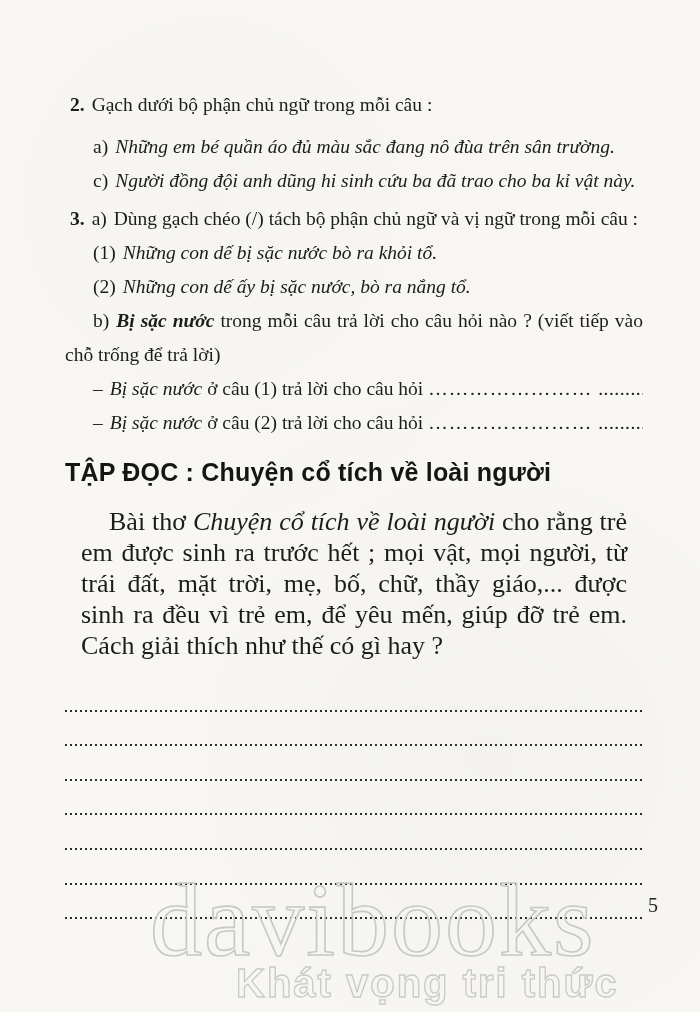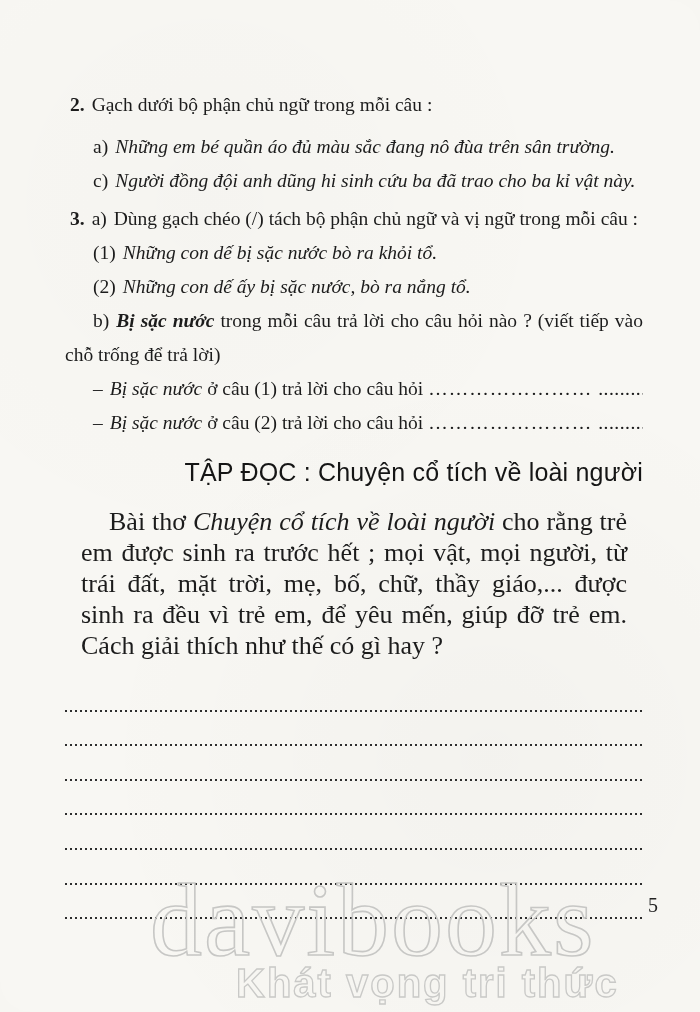--- a/index.html
+++ b/index.html
@@ -41,24 +41,24 @@
   .gap-md{ margin-top:8px; }
   .answer-sentence{
     white-space:nowrap;
     overflow:hidden;
     text-align:left;
   }
   .dots-wide{ letter-spacing:1px; }
   .dots-dense{ letter-spacing:0.5px; margin-left:6px; }
   .reading-heading{
     font-family:"Liberation Sans", sans-serif;
-    font-weight:400;
+    font-weight:700;
     font-size:25px;
     line-height:36px;
-    text-align:right;
+    text-align:left;
     margin:14px 0 8px 0;
     letter-spacing:0.2px;
     color:#151515;
   }
   .reading-para{
     font-size:26px;
     line-height:31px;
     margin:16px;
     text-align:justify;
     text-indent:28px;

